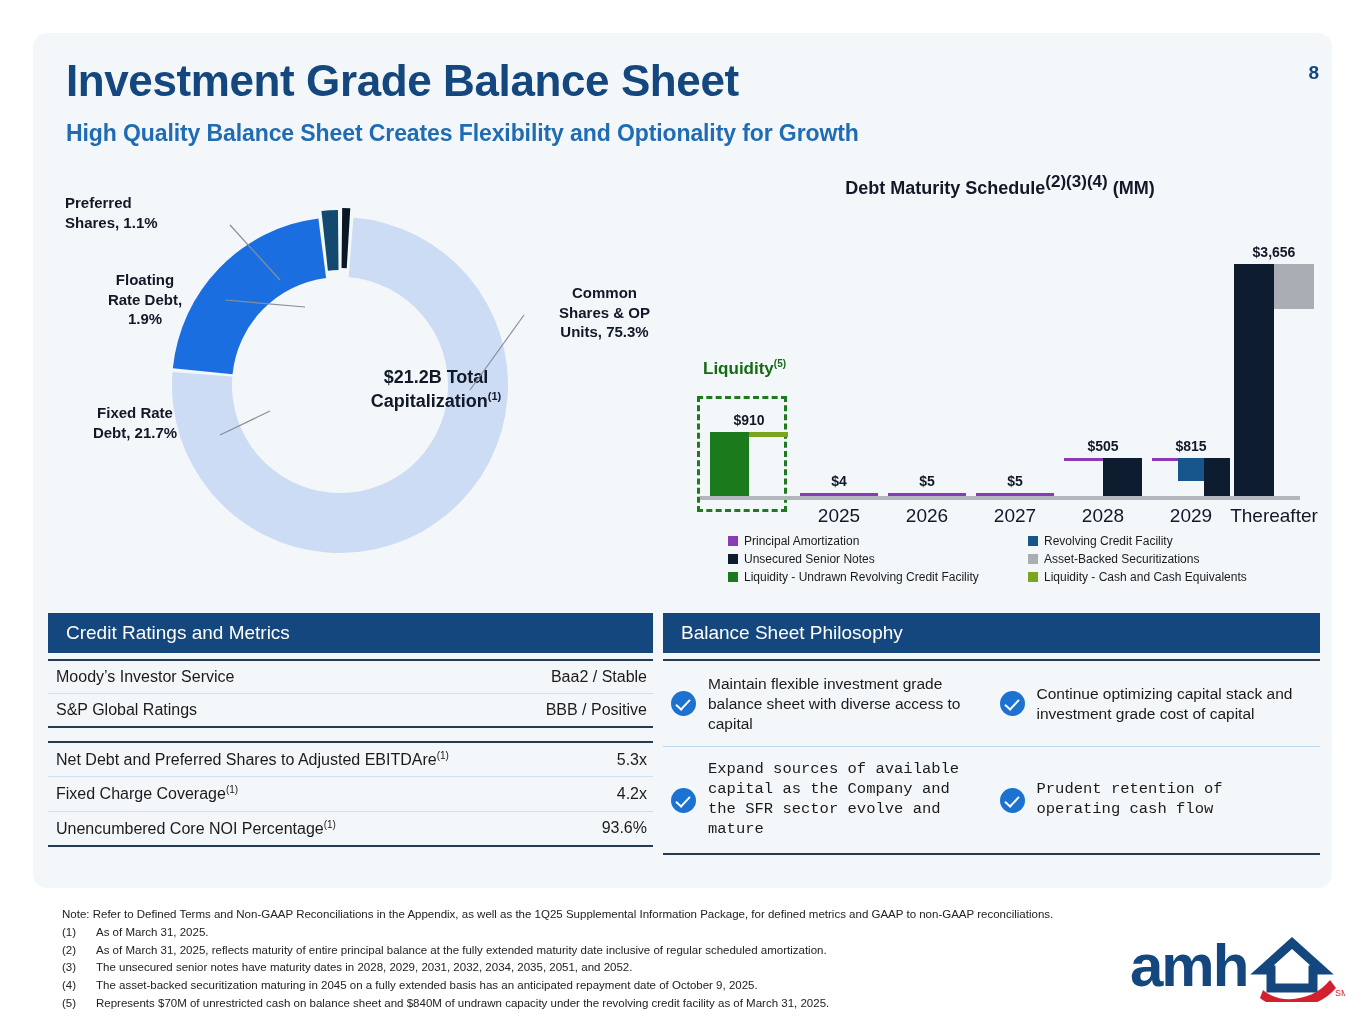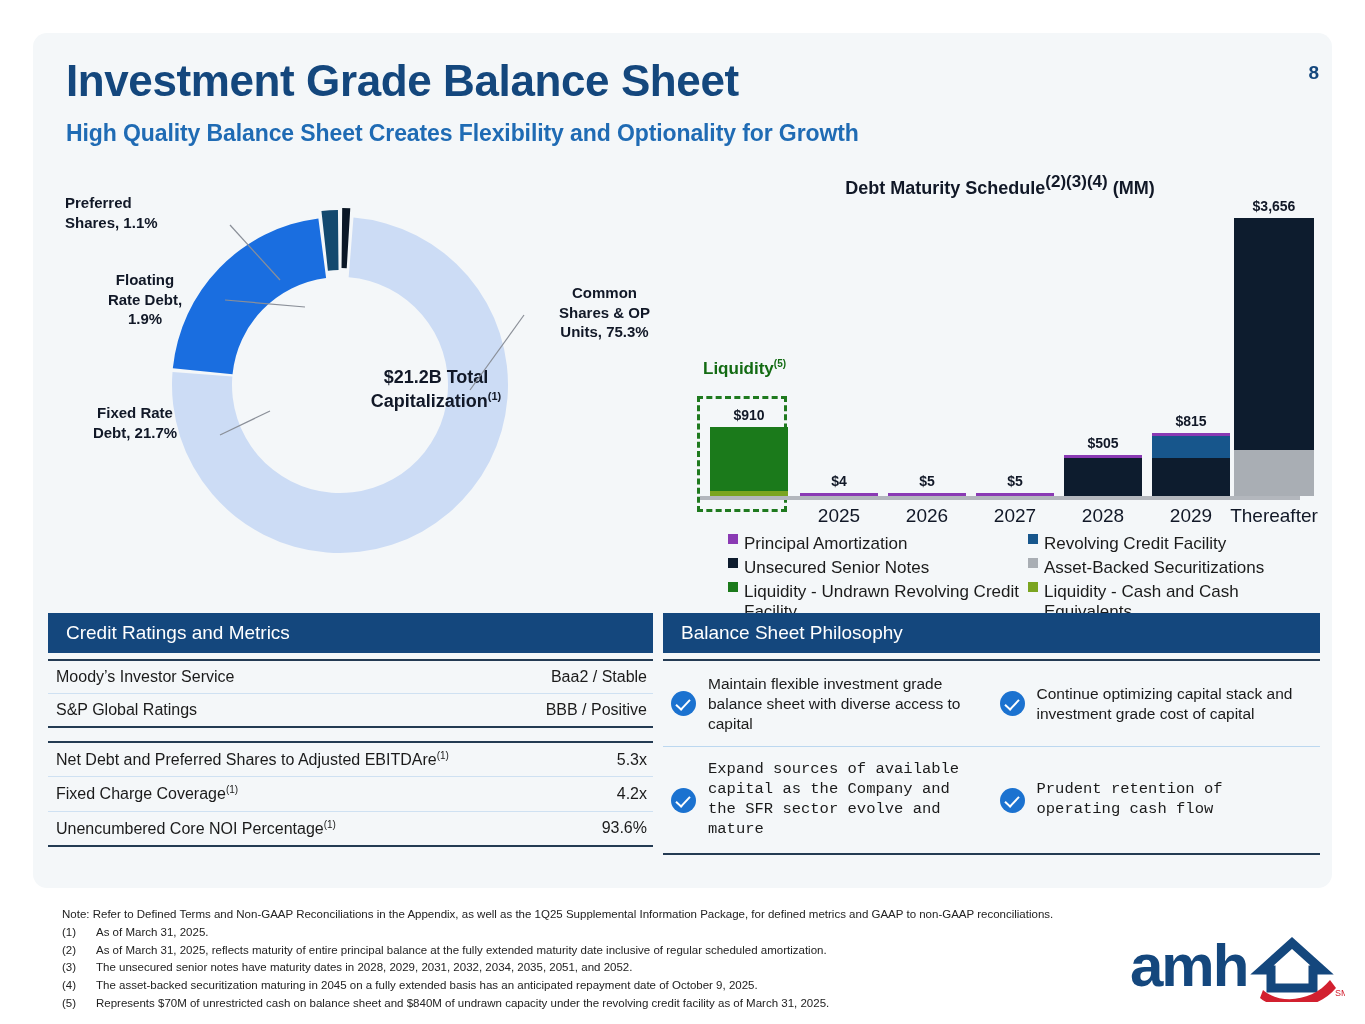--- a/index.html
+++ b/index.html
@@ -29,35 +29,35 @@
   .lbl-common{left:412px;top:98px;width:145px;text-align:center;}
 
   
   .bar-title{position:absolute;left:690px;top:172px;width:620px;text-align:center;
              font-size:18px;font-weight:bold;color:#111827;}
   .bar-title sup{font-size:17px;text-align:center;}
 
   .chart{position:absolute;left:700px;top:205px;width:600px;height:295px;}
   .axis{position:absolute;left:0;bottom:0;width:600px;height:4px;background:#b3b7bd;}
 
-  .col{position:absolute;bottom:4px;display:flex;flex-direction:column;justify-content:flex-end;}
+  .col{position:absolute;bottom:4px;display:flex;flex-direction:row;justify-content:flex-end;}
   .seg{width:100%;}
   .vlabel{position:absolute;left:50%;transform:translateX(-50%);bottom:100%;margin-bottom:4px;
           font-size:14px;font-weight:bold;color:#111827;white-space:nowrap;}
 
   .xlab{position:absolute;top:505px;font-size:19px;color:#111827;text-align:center;}
 
   .liq-box{position:absolute;left:697px;top:396px;width:90px;height:116px;
            border:3px dashed #1f7a1f;box-sizing:border-box;}
   .liq-title{position:absolute;left:703px;top:358px;font-size:17px;font-weight:bold;color:#136b13;}
   .liq-title sup{font-size:10px;}
 
   .legend{position:absolute;left:728px;top:534px;width:560px;
           display:grid;grid-template-columns:300px 260px;row-gap:4px;}
-  .lg{display:flex;font-size:17px;color:#1b1b1b;}
+  .lg{display:flex;align-items:center;font-size:12px;color:#1b1b1b;}
   .sw{width:10px;height:10px;margin-right:6px;flex:0 0 auto;}
 
   
   .panel{position:absolute;}
   .panel-head{background:#14477d;color:#fff;font-size:19px;padding:9px 0 9px 18px;}
   .tbl{margin-top:6px;border-top:2px solid #243b53;border-bottom:2px solid #243b53;}
   .trow{display:flex;justify-content:space-between;align-items:center;
         padding:7px 6px 7px 8px;font-size:16px;border-bottom:1px solid #cfe1f2;}
   .trow:last-child{border-bottom:none;}
   .gap{height:7px;}

